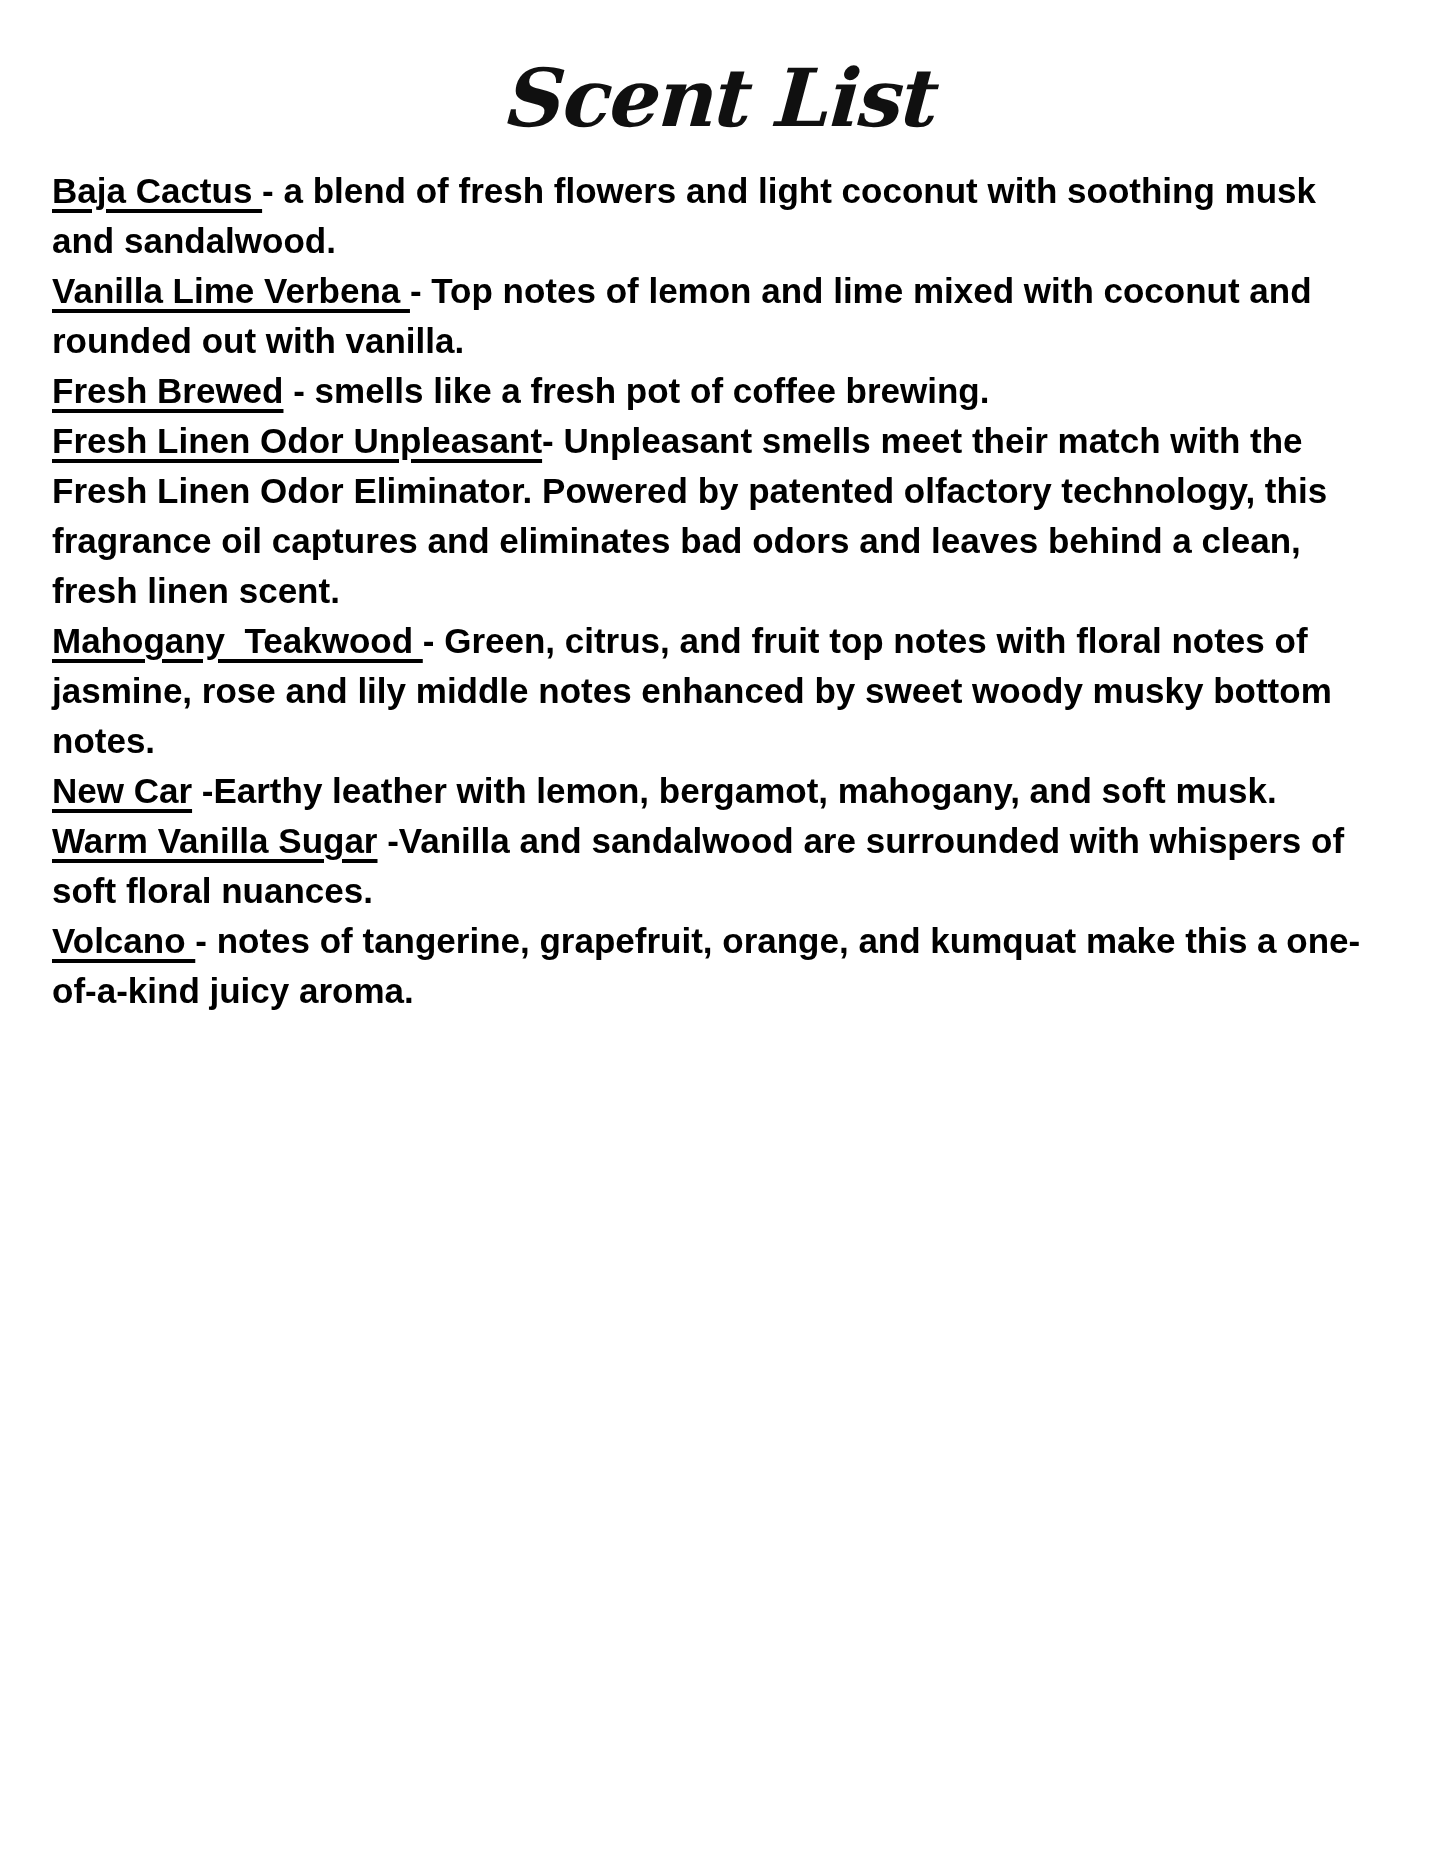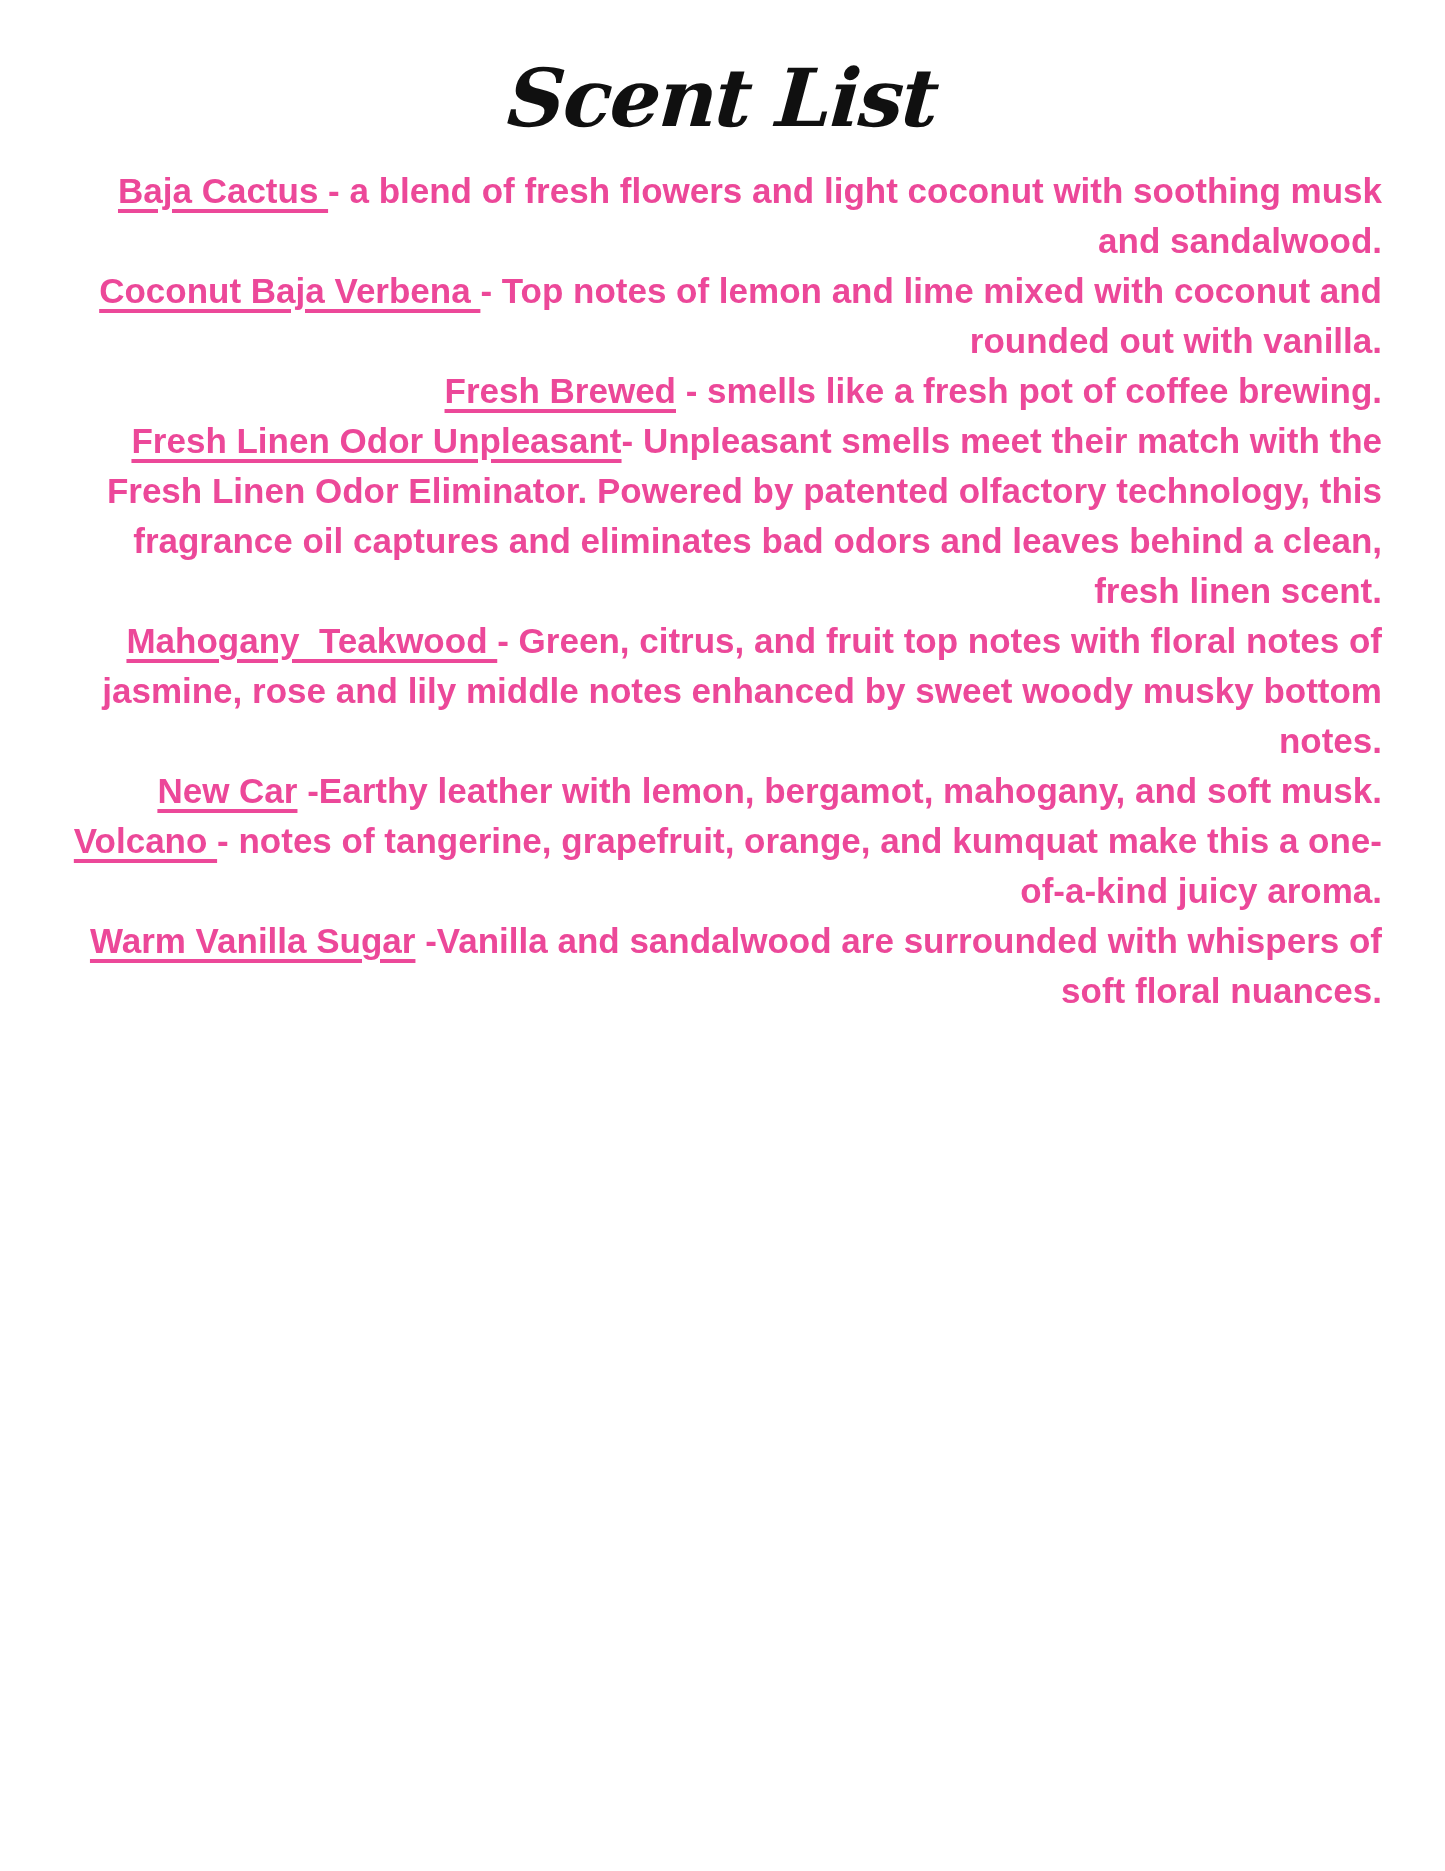--- a/index.html
+++ b/index.html
@@ -25,24 +25,23 @@
     transform: skewX(-4deg);
   }
   .scent-list {
     margin: 22px auto 0 52px;
     width: 1330px;
   }
   .entry {
     font-weight: 700;
     font-size: 35px;
     line-height: 50px;
-    color: #ec4899;
+    color: #000000;
     white-space: pre-wrap;
     letter-spacing: 0px;
-    text-align: right;
   }
   .scent-name {
     text-decoration: underline;
     text-decoration-thickness: 4px;
     text-underline-offset: 6px;
   }
   .scent-desc {
     text-decoration: none;
   }
 </style>
@@ -52,29 +51,29 @@
 <div class="page">
 
   <h1 class="title">Scent List</h1>
 
   <div class="scent-list">
 
     <p class="entry"><span class="scent-name">Baja Cactus </span><span class="scent-desc">- a blend of fresh flowers and light coconut with soothing musk and sandalwood.</span></p>
 
 
 
-    <p class="entry"><span class="scent-name">Coconut Baja Verbena </span><span class="scent-desc">- Top notes of lemon and lime mixed with coconut and rounded out with vanilla.</span></p>
+    <p class="entry"><span class="scent-name">Vanilla Lime Verbena </span><span class="scent-desc">- Top notes of lemon and lime mixed with coconut and rounded out with vanilla.</span></p>
 
     <p class="entry"><span class="scent-name">Fresh Brewed</span><span class="scent-desc"> - smells like a fresh pot of coffee brewing.</span></p>
 
     <p class="entry"><span class="scent-name">Fresh Linen Odor Unpleasant</span><span class="scent-desc">- Unpleasant smells meet their match with the Fresh Linen Odor Eliminator. Powered by patented olfactory technology, this fragrance oil captures and eliminates bad odors and leaves behind a clean, fresh linen scent.</span></p>
 
     <p class="entry"><span class="scent-name">Mahogany  Teakwood </span><span class="scent-desc">- Green, citrus, and fruit top notes with floral notes of jasmine, rose and lily middle notes enhanced by sweet woody musky bottom notes.</span></p>
 
 
     <p class="entry"><span class="scent-name">New Car</span><span class="scent-desc"> -Earthy leather with lemon, bergamot, mahogany, and soft musk.</span></p>
 
+    <p class="entry"><span class="scent-name">Warm Vanilla Sugar</span><span class="scent-desc"> -Vanilla and sandalwood are surrounded with whispers of soft floral nuances.</span></p>
+
     <p class="entry"><span class="scent-name">Volcano </span><span class="scent-desc">- notes of tangerine, grapefruit, orange, and kumquat make this a one-of-a-kind juicy aroma.</span></p>
-
-    <p class="entry"><span class="scent-name">Warm Vanilla Sugar</span><span class="scent-desc"> -Vanilla and sandalwood are surrounded with whispers of soft floral nuances.</span></p>
 
   </div>
 </div>
 
 </body></html>

